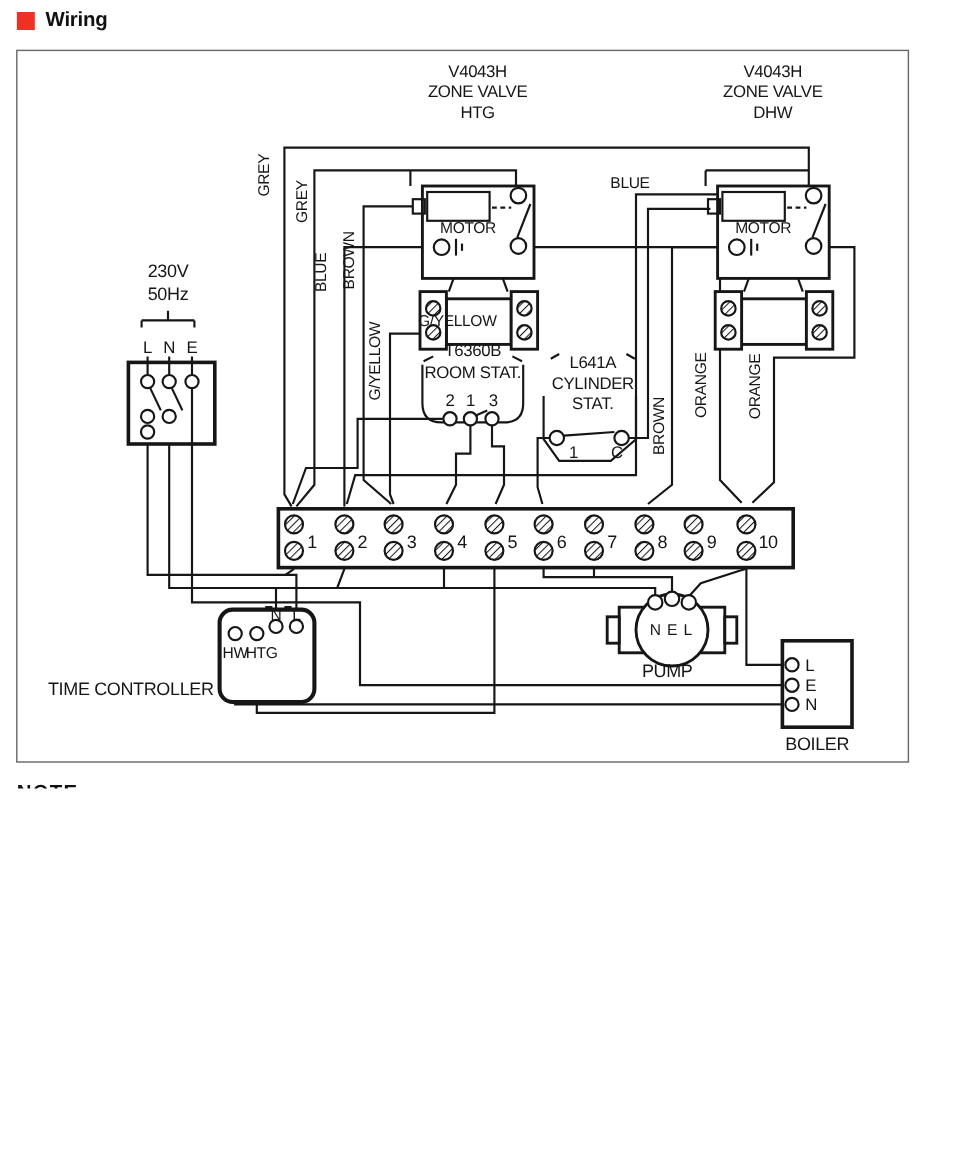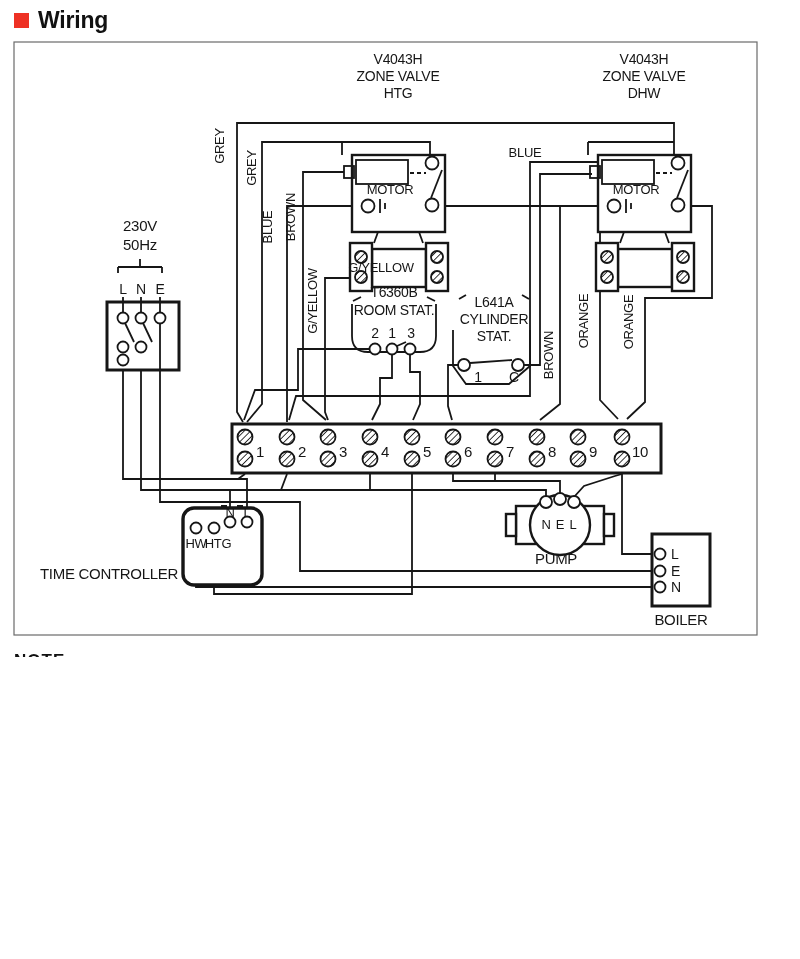--- a/index.html
+++ b/index.html
@@ -1,19 +1,19 @@
 <!DOCTYPE html>
 <html><head>
 <meta charset="utf-8">
 <style>
   html,body{margin:0;padding:0;background:#ffffff;}
   body{width:800px;height:959px;position:relative;font-family:"Liberation Sans",sans-serif;color:#111;}
   .title-row{position:absolute;left:14px;top:7px;display:flex;align-items:center;gap:9px;}
   .red-sq{width:15px;height:15px;background:#ee3124;}
-  .title-text{font-size:23px;font-weight:bold;letter-spacing:-0.2px;color:#111;text-align:center;}
+  .title-text{font-size:17px;font-weight:bold;letter-spacing:-0.2px;color:#111;text-align:center;}
   .note-clip{position:absolute;left:14px;top:651px;height:6px;width:80px;overflow:hidden;
              font-weight:bold;font-size:17px;letter-spacing:1px;color:#111;}
   svg text{fill:#161616;letter-spacing:-0.3px;}
   .t14{font-size:14px;} .t13{font-size:13px;} .t15{font-size:15px;}
   .wire{fill:none;stroke:#161616;stroke-width:1.8;}
   .box2{fill:#fff;stroke:#161616;stroke-width:2.4;}
   .box3{fill:#fff;stroke:#161616;stroke-width:3;}
   .thin{fill:none;stroke:#161616;stroke-width:1.8;}
   .term{fill:#fff;stroke:#161616;stroke-width:1.8;}
   .screw{fill:url(#hatch);stroke:#161616;stroke-width:1.8;}

